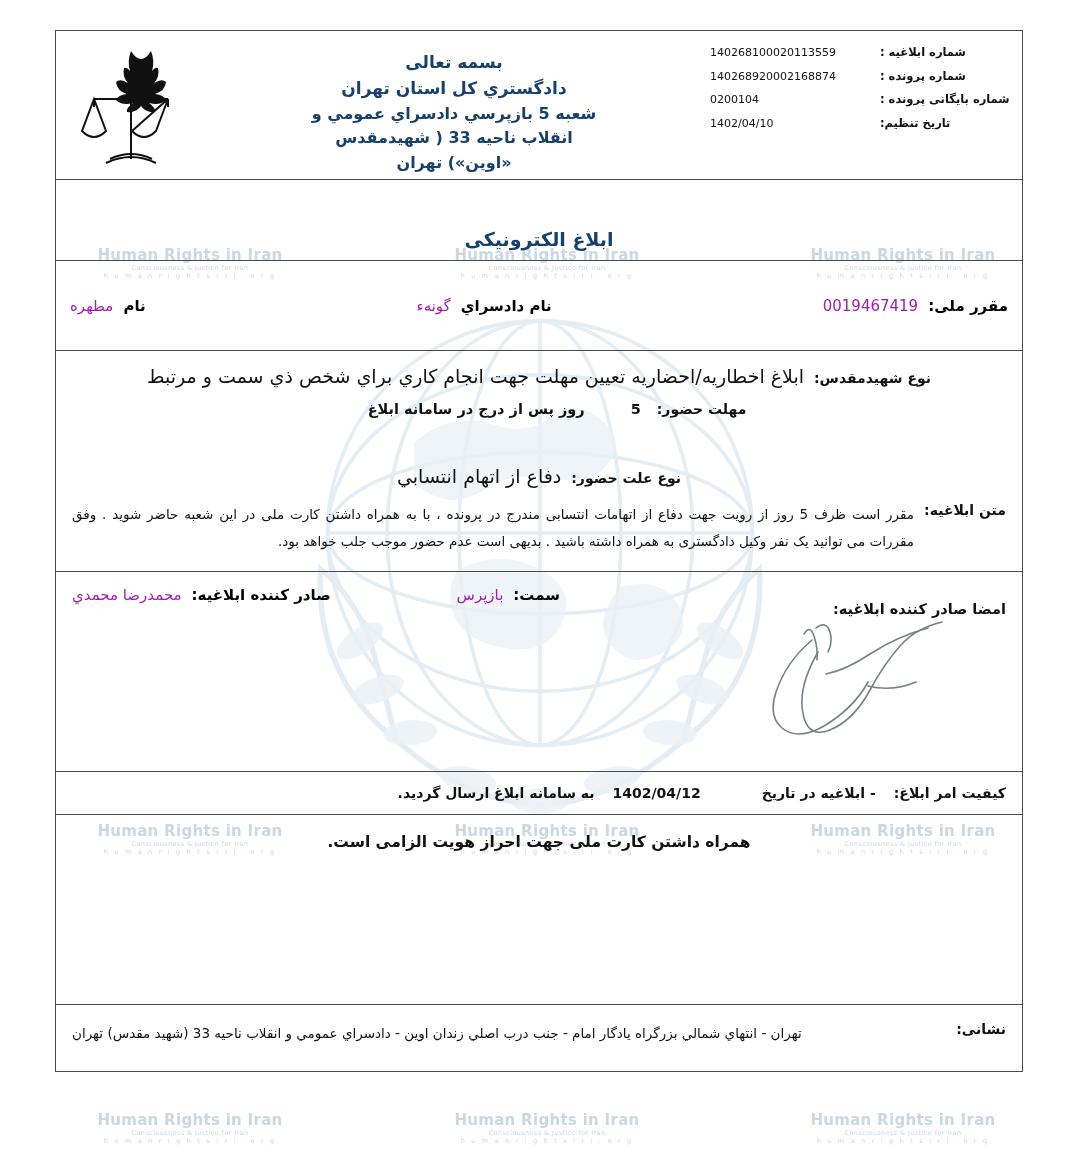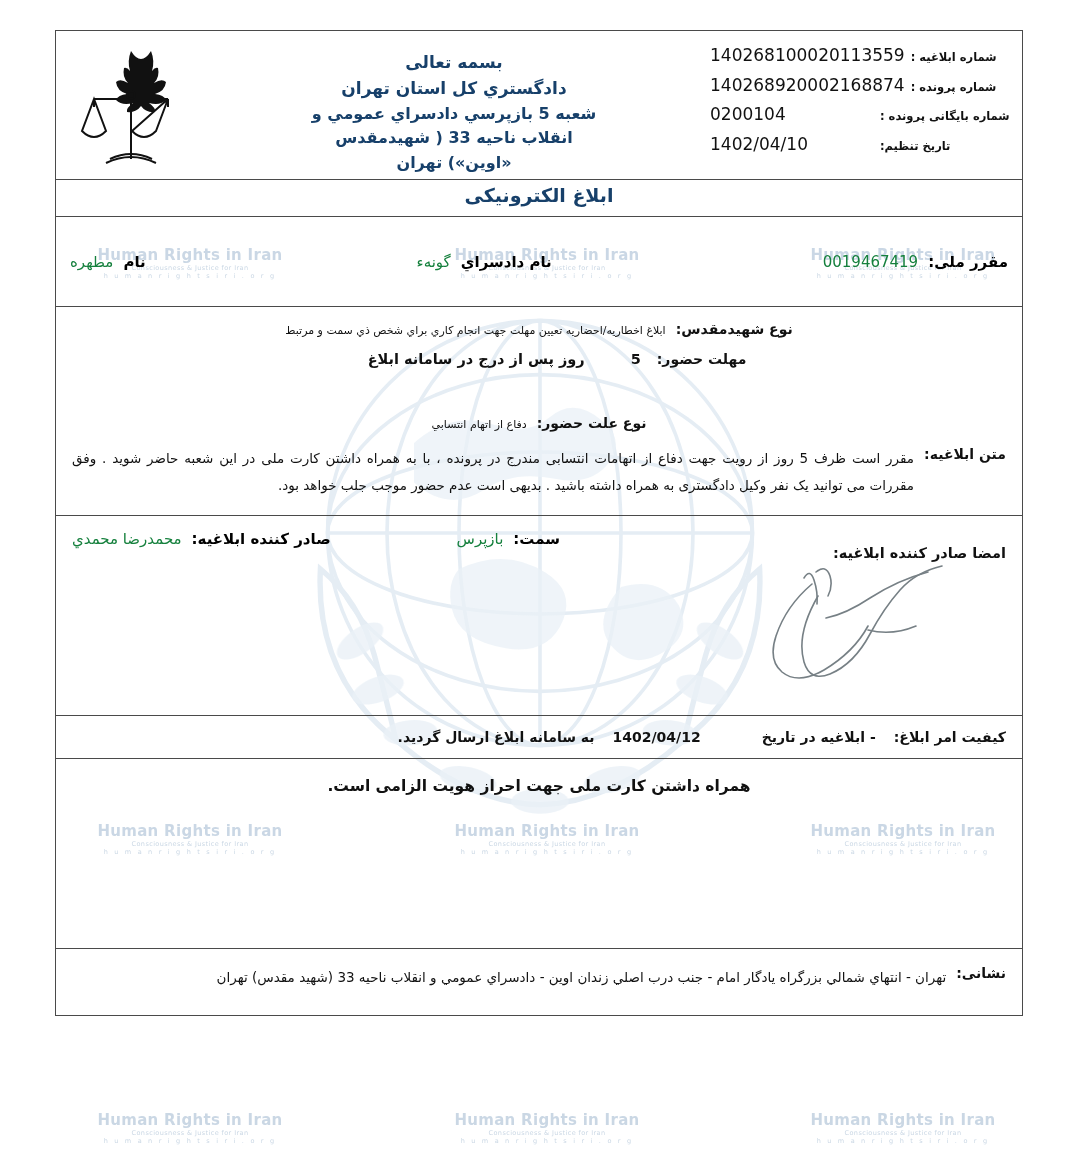--- a/index.html
+++ b/index.html
@@ -105,21 +105,21 @@
     font-weight: bold;
     width: 132px;
     text-align: left;
     padding-left: 6px;
     white-space: nowrap;
   }
   .meta-value {
     direction: ltr;
     unicode-bidi: embed;
     text-align: left;
-    font-size: 17px;
+    font-size: 11px;
     flex: 1;
   }
   .header-center {
     flex: 1;
     text-align: center;
     padding-top: 10px;
     line-height: 1.55;
   }
   .header-center .hc-line {
     font-size: 17px;
@@ -138,20 +138,21 @@
     padding-top: 8px;
   }
 
   
   .title-band {
     text-align: center;
     font-size: 19px;
     font-weight: bold;
     color: #17406a;
     padding: 4px 0 10px 0;
+    margin-top: 44px;
   }
 
   
   .person-row {
     display: flex;
     align-items: center;
     justify-content: space-between;
     padding: 34px 14px 34px 14px;
     min-height: 90px;
     box-sizing: border-box;
@@ -161,21 +162,21 @@
     align-items: baseline;
     gap: 10px;
     font-size: 15px;
   }
   .field .lbl {
     font-weight: bold;
     color: #000;
     white-space: nowrap;
   }
   .field .val {
-    color: #15803d;
+    color: #a21caf;
     white-space: nowrap;
   }
   .field .val.ltr {
     direction: ltr;
     unicode-bidi: embed;
     font-size: 15px;
   }
 
   
   .notice-block {
@@ -187,21 +188,21 @@
     gap: 10px;
     margin-bottom: 14px;
     font-size: 13.5px;
     flex-wrap: wrap;
   }
   .nb-line .lbl {
     font-weight: bold;
     font-size: 14px;
     white-space: nowrap;
   }
-  .nb-line .val { font-size: 11px; }
+  .nb-line .val { font-size: 19px; }
   .nb-line.center { justify-content: center; }
   .nb-line.bold-val .val { font-weight: bold; font-size: 14.5px; margin-left: 36px; }
   .nb-gap { height: 34px; }
   .nb-body {
     display: flex;
     align-items: flex-start;
     gap: 10px;
   }
   .nb-body .lbl {
     font-weight: bold;
@@ -291,21 +292,21 @@
   .address-row .lbl {
     font-weight: bold;
     font-size: 14px;
     white-space: nowrap;
     text-align: center;
   }
   .address-row .val {
     font-size: 13.5px;
     line-height: 1.9;
     flex: 1;
-    text-align: right;
+    text-align: left;
   }
 
   
   .page-counter {
     position: absolute;
     left: 984px;
     top: 1158px;
     font-size: 17px;
     color: #8a8a8a;
     direction: ltr;

